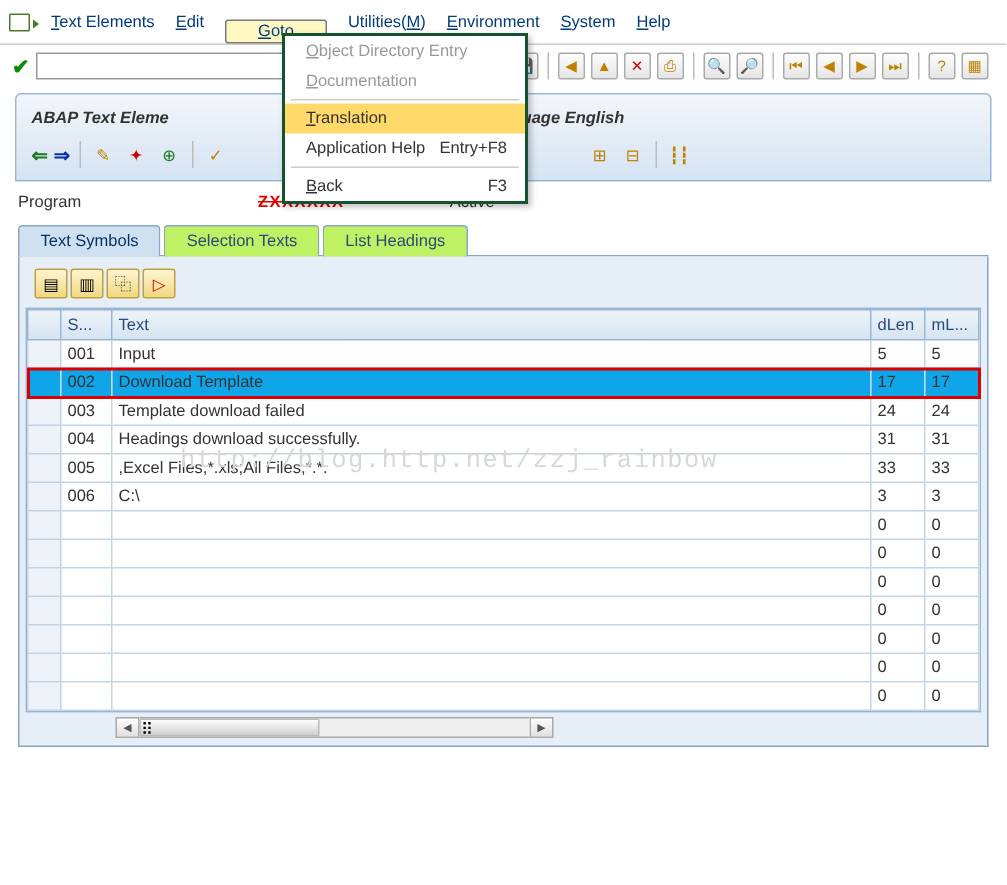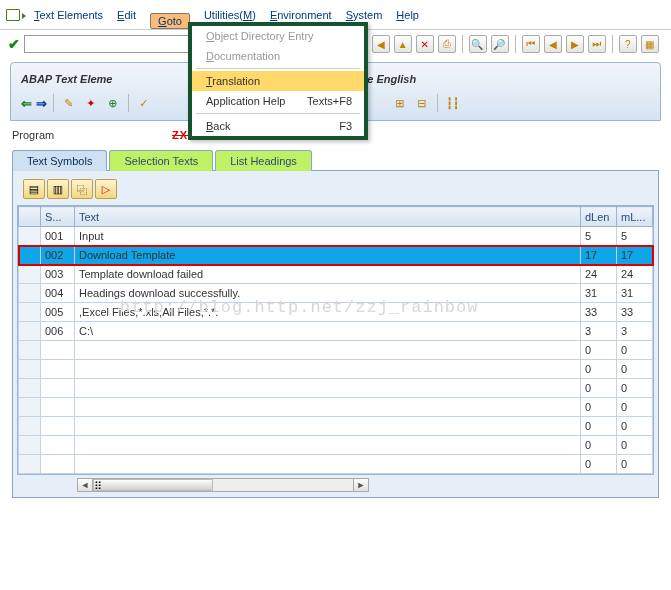--- a/index.html
+++ b/index.html
@@ -1,28 +1,28 @@
 <!DOCTYPE html>
 <html><head>
 <meta charset="utf-8">
 <style>
   *{box-sizing:border-box;margin:0;padding:0;font-family:Arial,sans-serif;font-size:11px;}
   body{background:#fff;width:671px;height:590px;overflow:hidden;position:relative;}
   .menubar{display:flex;align-items:center;height:30px;background:#fff;border-bottom:1px solid #ccc;padding-left:6px;gap:14px;}
   .menubar .mi{color:#003b7a;cursor:default;}
   .menubar .mi u{text-decoration:underline;}
-  .menubar .mi.open{background:#fdba74;border:1px solid #7a7a7a;padding:1px 7px;border-radius:2px;margin-top:12px;}
+  .menubar .mi.open{background:#fef9c3;border:1px solid #7a7a7a;padding:1px 21px;border-radius:2px;margin-top:12px;}
   .doc-icon{width:14px;height:12px;border:1px solid #4a7a2a;border-radius:1px;position:relative;}
   .doc-icon::after{content:"";position:absolute;right:-7px;top:3px;border-left:4px solid #4a7a2a;border-top:3px solid transparent;border-bottom:3px solid transparent;}
   .toolbar{display:flex;align-items:center;height:28px;padding:0 8px;gap:4px;}
   .check{color:#0a8a0a;font-size:14px;font-weight:bold;}
   .tb-input{height:18px;width:200px;border:1px solid #999;background:#fff;}
   .sep{width:1px;height:18px;background:#bbb;margin:0 2px;}
   .tb-btn{width:18px;height:18px;border:1px solid #aaa;background:linear-gradient(#fdfdfd,#e5e5e5);border-radius:2px;display:flex;align-items:center;justify-content:center;font-size:10px;}
-  .dropdown{position:absolute;left:188px;top:22px;width:180px;background:#fff;border:4px solid #14532d;box-shadow:2px 2px 4px rgba(0,0,0,0.25);z-index:100;}
+  .dropdown{position:absolute;left:188px;top:22px;width:164px;background:#fff;border:2px solid #14532d;box-shadow:2px 2px 4px rgba(0,0,0,0.25);z-index:100;}
   .dd-item{display:flex;justify-content:space-between;align-items:center;padding:4px 12px 4px 14px;color:#333;}
   .dd-item.disabled{color:#999;}
   .dd-item.hover{background:#ffd96a;}
   .dd-sep{height:1px;background:#ccc;margin:2px 4px;}
   .header{background:linear-gradient(#f2f6fb,#d5e3f2);border:1px solid #9ab5d3;border-radius:4px 4px 0 0;margin:4px 10px 0;padding:6px 10px 8px;}
   .header h1{font-size:15px;font-style:italic;font-weight:bold;color:#333;}
   .header-tb{display:flex;align-items:center;gap:4px;margin-top:8px;}
   .arrow{font-size:13px;font-weight:bold;}
   .arrow.l{color:#1a7a1a;}
   .arrow.r{color:#0033aa;}
@@ -74,21 +74,21 @@
     </div>
   <div class="dd-item disabled">
       <span><u>D</u><span>ocumentation</span></span>
     </div>
   <div class="dd-sep"></div>
   <div class="dd-item hover">
       <span><u>T</u><span>ranslation</span></span>
     </div>
   <div class="dd-item">
       <span>Application Help</span>
-      <span>Texts+F8</span>
+      <span>Entry+F8</span>
     </div>
   <div class="dd-sep"></div>
   <div class="dd-item">
       <span><u>B</u><span>ack</span></span>
       <span>F3</span>
     </div>
 </div>
 
 <div class="toolbar">
   <span class="check">✔</span>

